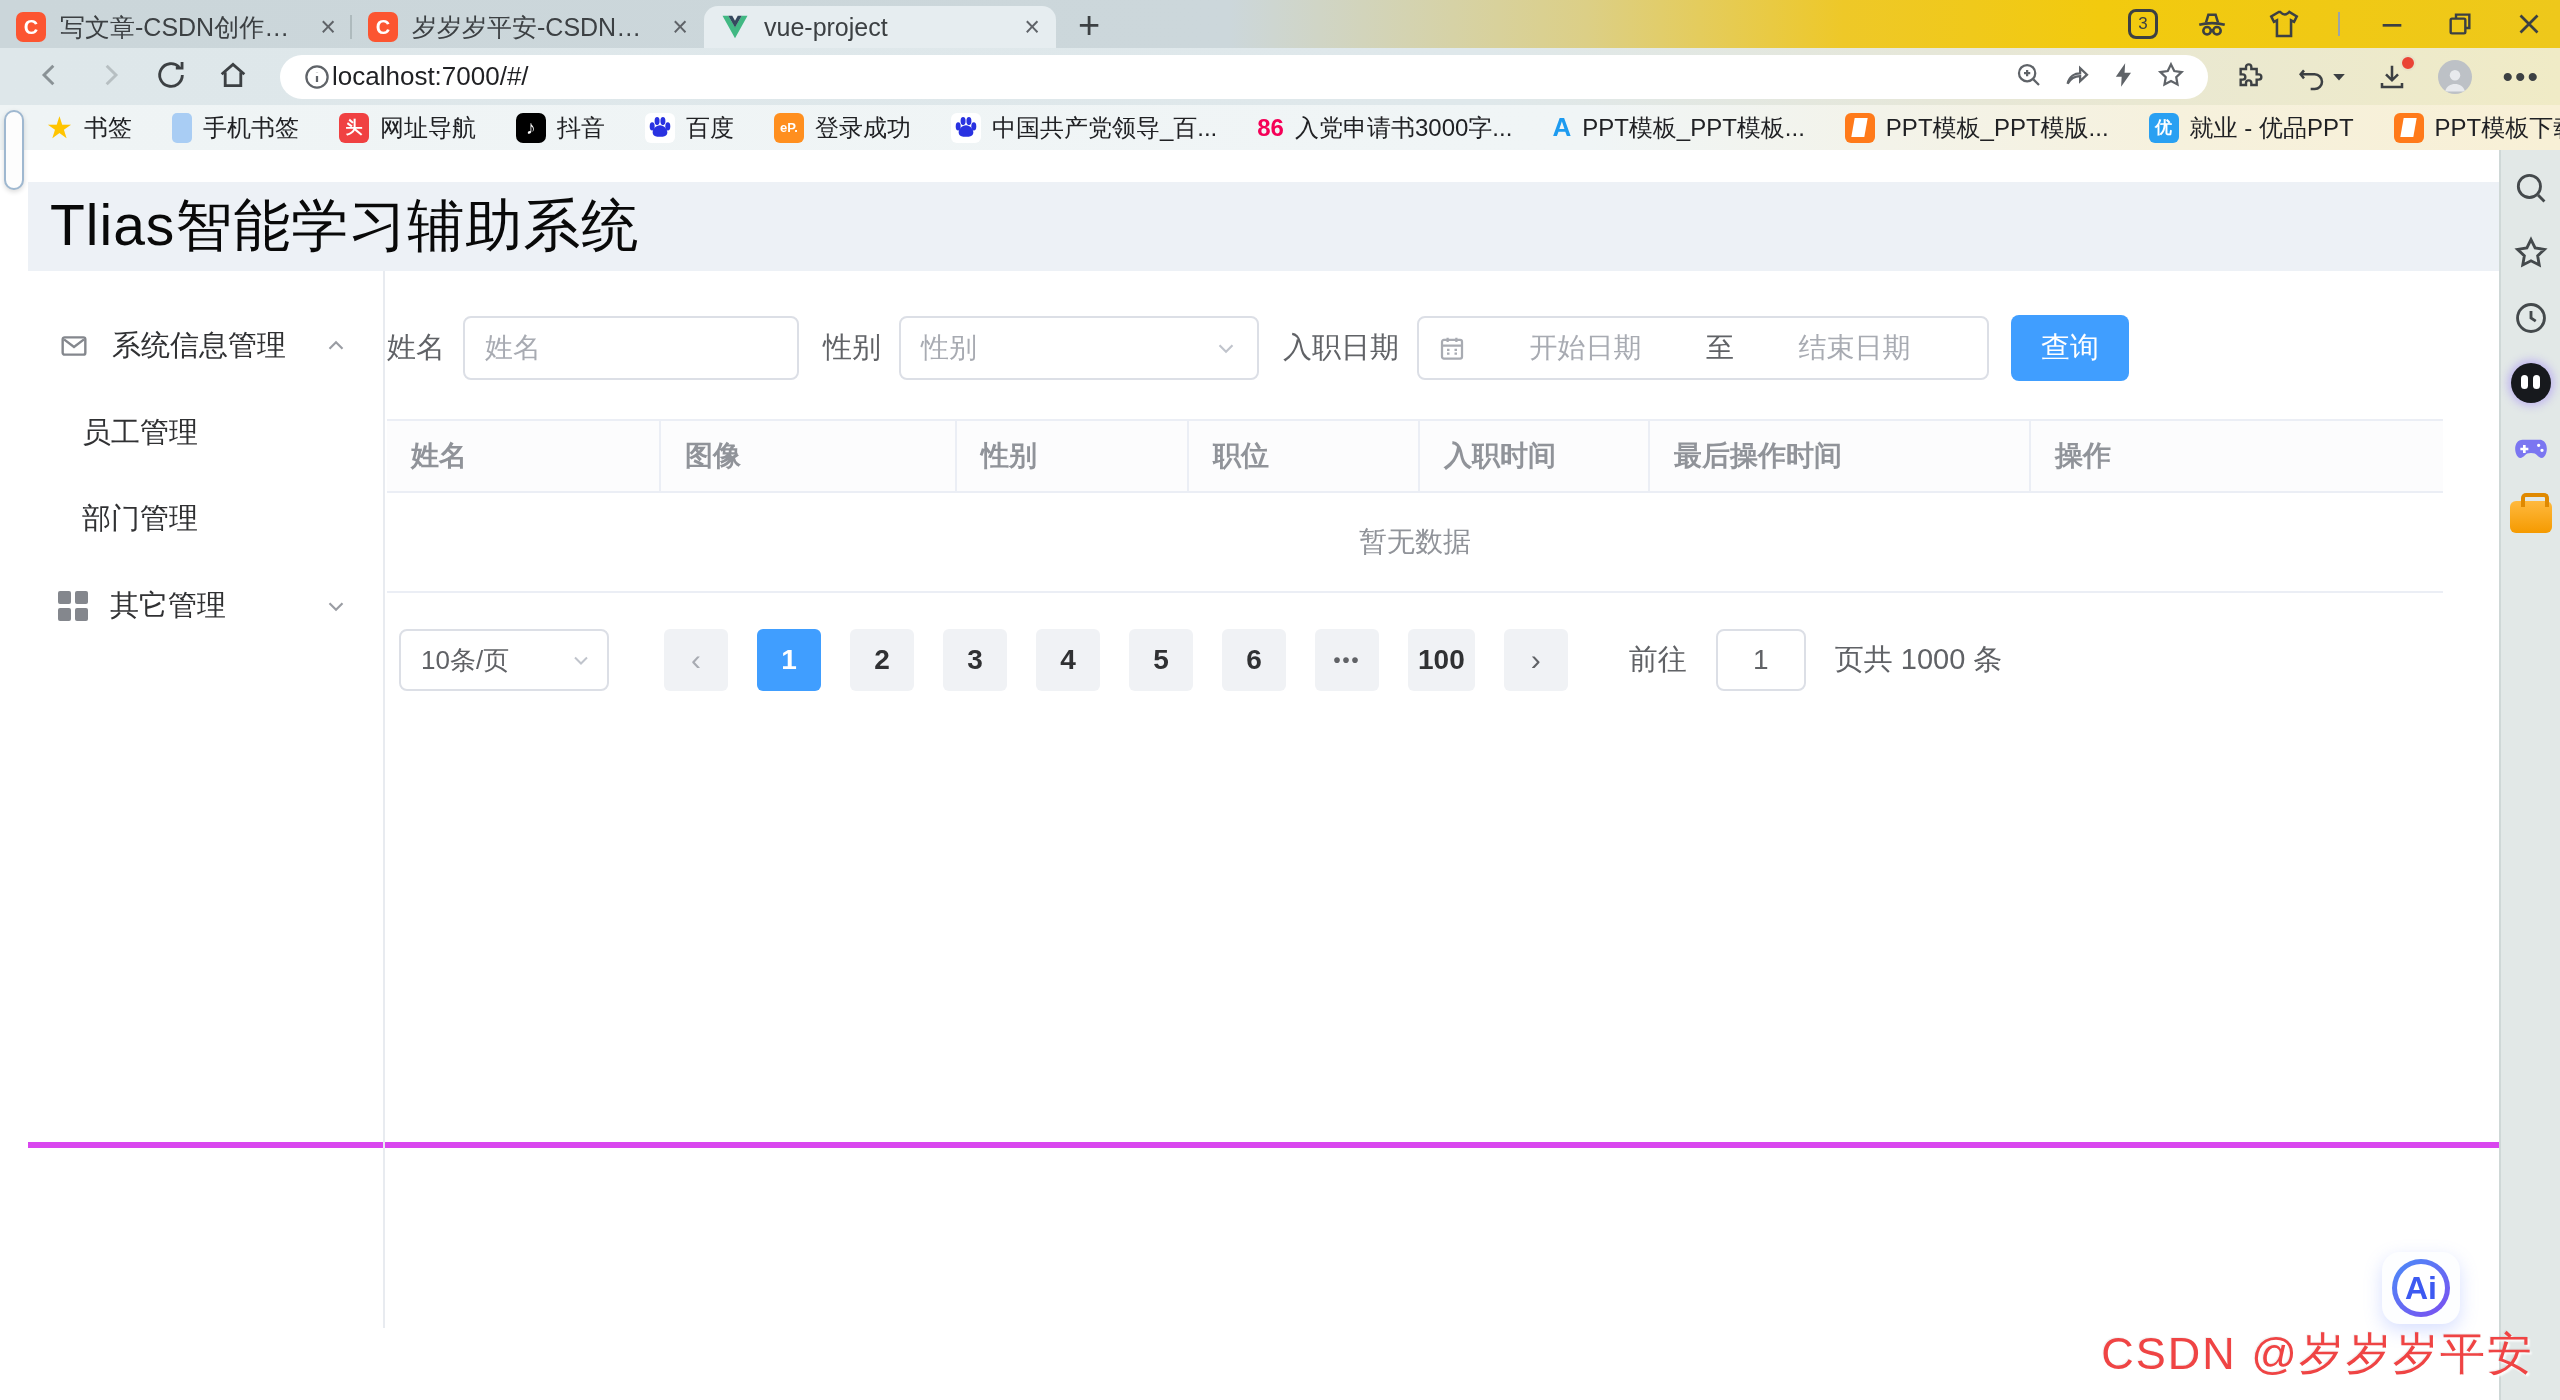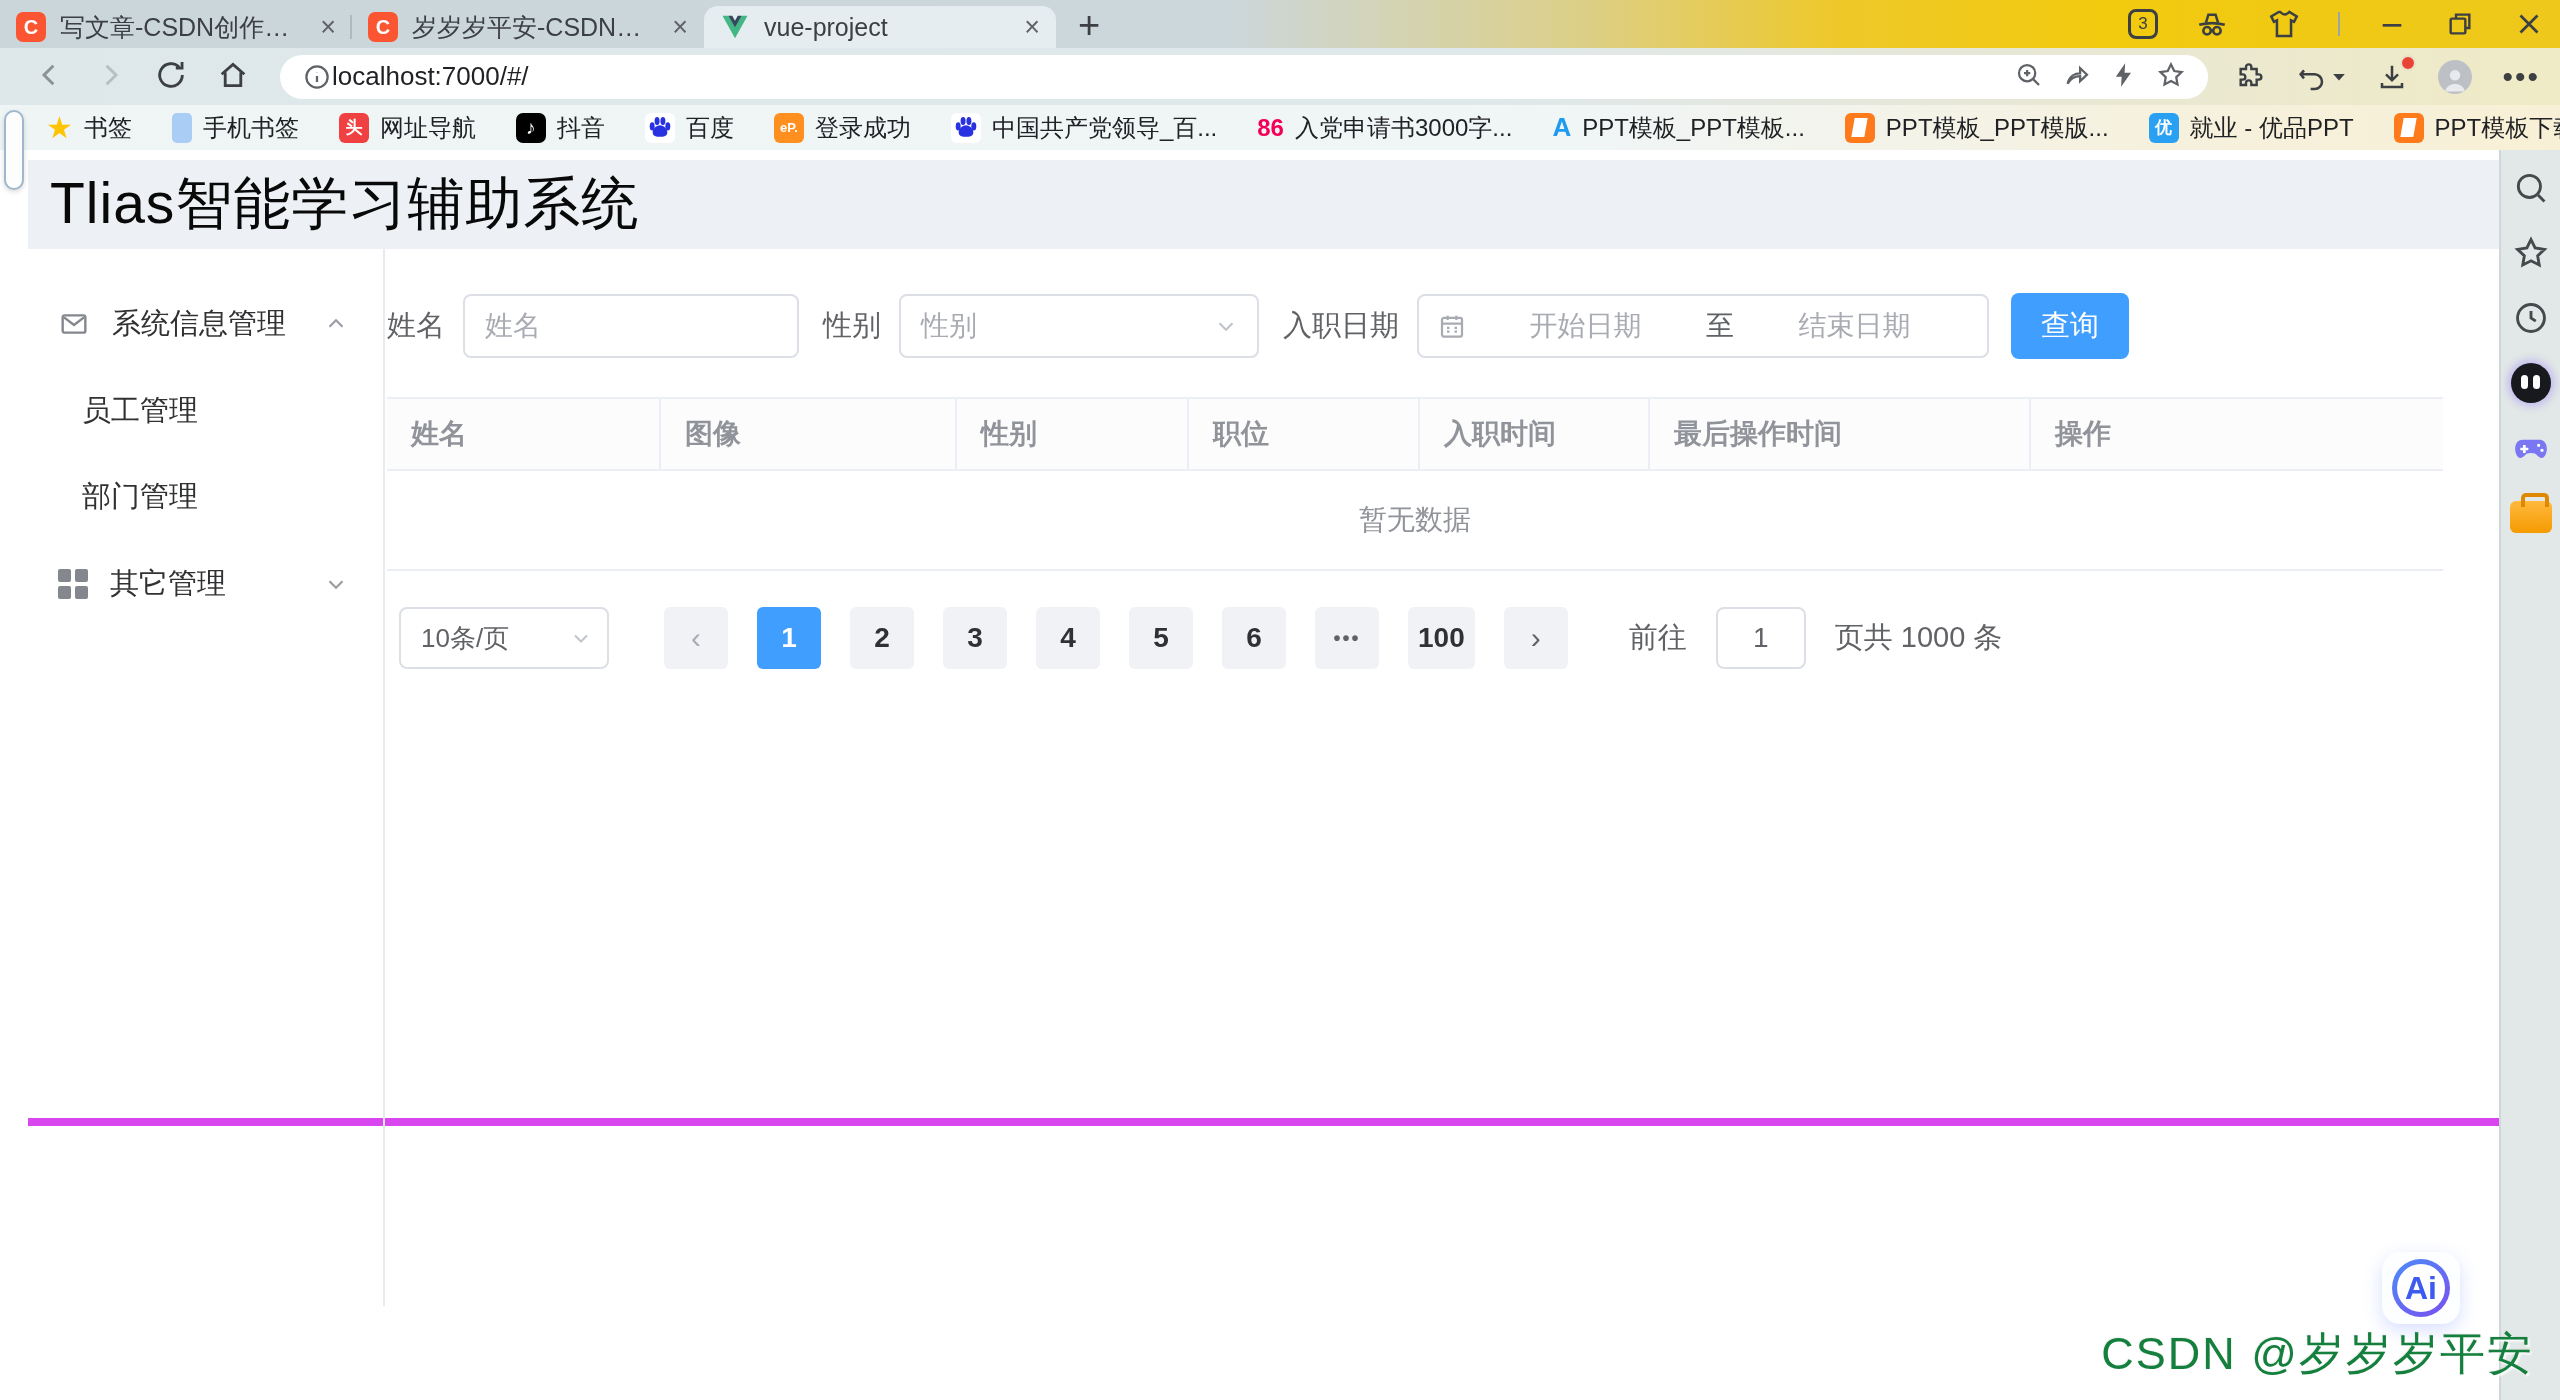--- a/index.html
+++ b/index.html
@@ -56,21 +56,21 @@
 
   .side-panel { position:absolute; top:0; right:0; width:61px; height:1250px; background:#e2e8e7;
     border-left:2px solid #cfd8d7; display:flex; flex-direction:column; align-items:center; padding-top:18px; gap:25px; }
   .sp-ico { width:40px; height:40px; display:flex; align-items:center; justify-content:center; color:#44494c; }
   .ball { width:40px; height:40px; border-radius:50%; background:#17191d; position:relative; box-shadow:0 0 8px 3px rgba(150,120,250,.45); }
   .ball:before, .ball:after { content:""; position:absolute; top:12px; width:7px; height:14px; border-radius:4px; background:#fff; }
   .ball:before { left:10px; } .ball:after { left:22px; }
   .case { width:42px; height:32px; margin-top:8px; border-radius:6px; background:linear-gradient(180deg,#ffb93e,#f59a00); position:relative; }
   .case:before { content:""; position:absolute; top:-8px; left:11px; width:20px; height:10px; border:4px solid #e08900; border-bottom:none; border-radius:5px 5px 0 0; }
 
-  .app { position:absolute; left:28px; top:10px; width:2471px; height:966px; border-bottom:8px solid #d946ef; }
+  .app { position:absolute; left:28px; top:32px; width:2471px; height:966px; border-bottom:6px solid #d946ef; }
   .app-header { height:89px; background:#edf1f6; display:flex; align-items:center; padding-left:22px; }
   .app-title { font-size:57px; font-weight:500; color:#090909; letter-spacing:1px; }
   .app-content { display:flex; height:1057px; }
 
   .sidebar { width:357px; border-right:2px solid #e8ebf0; padding-top:31px; flex:none; }
   .m-group { height:88px; display:flex; align-items:center; padding:0 34px 0 30px; color:#303133; font-size:29px; }
   .m-group .mg-label { margin-left:22px; flex:1; }
   .m-child { height:86px; display:flex; align-items:center; padding-left:54px; font-size:29px; color:#303133; }
   .mi { color:#84878d; display:flex; }
   .chev { color:#9a9da3; display:flex; }
@@ -116,21 +116,21 @@
   .goto { margin-left:48px; }
   .goto-inp { width:90px; height:62px; border:2px solid #dcdfe6; border-radius:8px; margin:0 16px; text-align:center;
     font-size:28px; color:#606266; }
   .total { white-space:nowrap; }
 
   .ai-card { position:absolute; right:100px; bottom:76px; width:78px; height:72px; background:#fdfeff; border-radius:18px;
     box-shadow:0 6px 18px rgba(110,140,255,.28); display:flex; align-items:center; justify-content:center; }
   .ai-btn { width:58px; height:58px; border-radius:50%; border:5px solid transparent;
     background:linear-gradient(#fff,#fff) padding-box, linear-gradient(140deg,#4a8df8,#7c4df0) border-box;
     display:flex; align-items:center; justify-content:center; font-size:32px; font-weight:bold; color:#3d5af1; }
-  .watermark { position:absolute; right:26px; bottom:16px; font-size:45px; color:#15803d; letter-spacing:2px;
+  .watermark { position:absolute; right:26px; bottom:16px; font-size:45px; color:#ef4444; letter-spacing:2px;
     text-shadow:2px 2px 2px rgba(255,255,255,.9), -1px -1px 1px rgba(0,0,0,.06); white-space:nowrap;margin-top:24px; }
 </style>
 </head>
 <body>
 
 <div class="screen">
 
   <div class="tabstrip">
     <div class="tab">
       <span class="fav-csdn">C</span>

